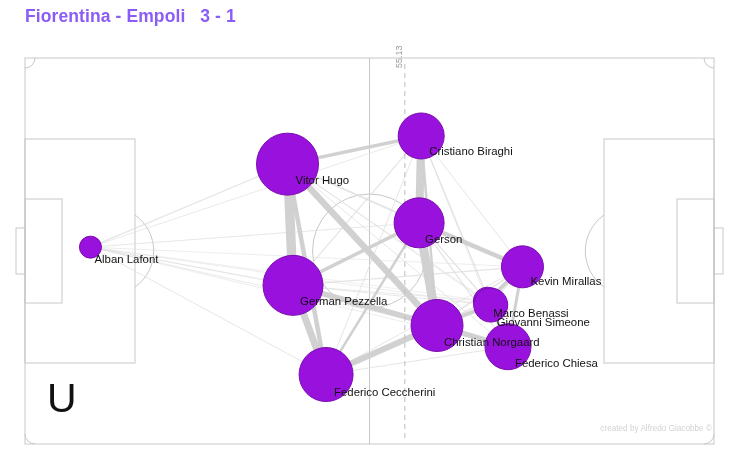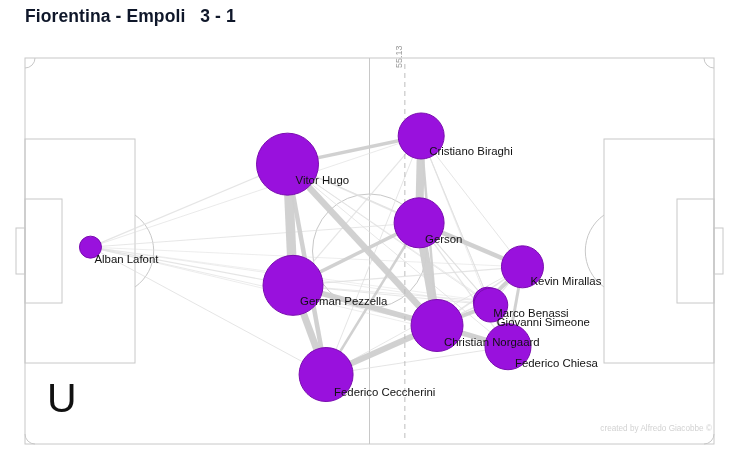--- a/index.html
+++ b/index.html
@@ -19,21 +19,21 @@
     width: 738px;
     height: 470px;
     background: #ffffff;
   }
   .title {
     position: absolute;
     left: 25px;
     top: 6px;
     font-size: 17.5px;
     font-weight: bold;
-    color: #0f172a;
+    color: #8b5cf6;
     letter-spacing: 0.1px;
     white-space: pre;
   }
   .subtitle {
     position: absolute;
     left: 26px;
     top: 33px;
     font-size: 12.6px;
     font-weight: normal;
     color: #1b1b1b;

